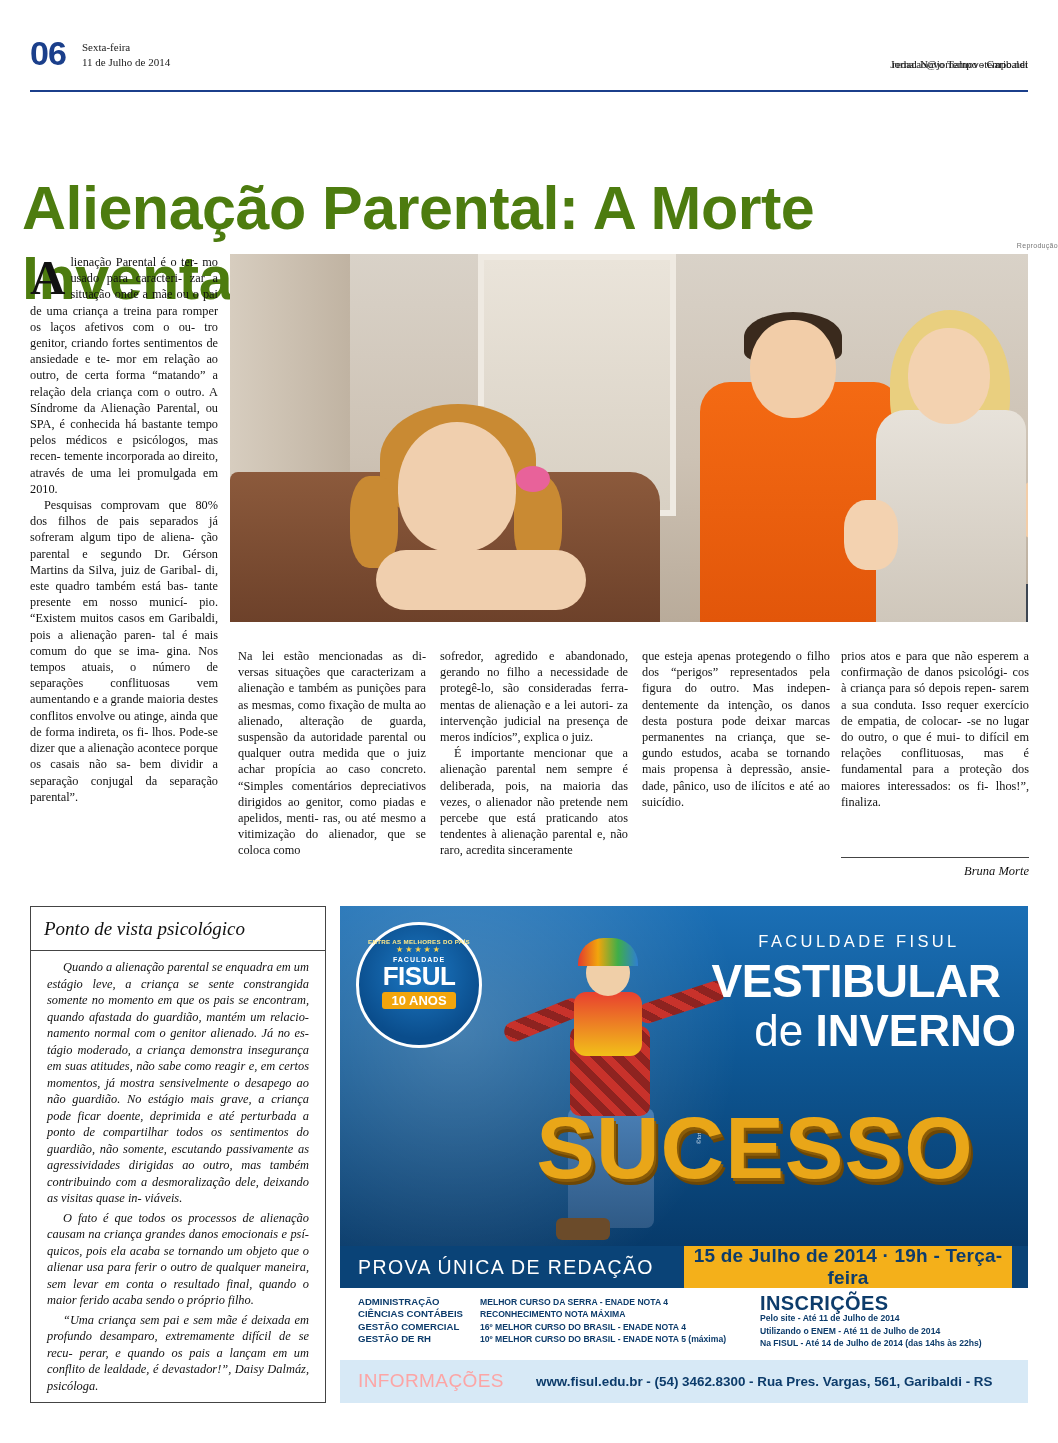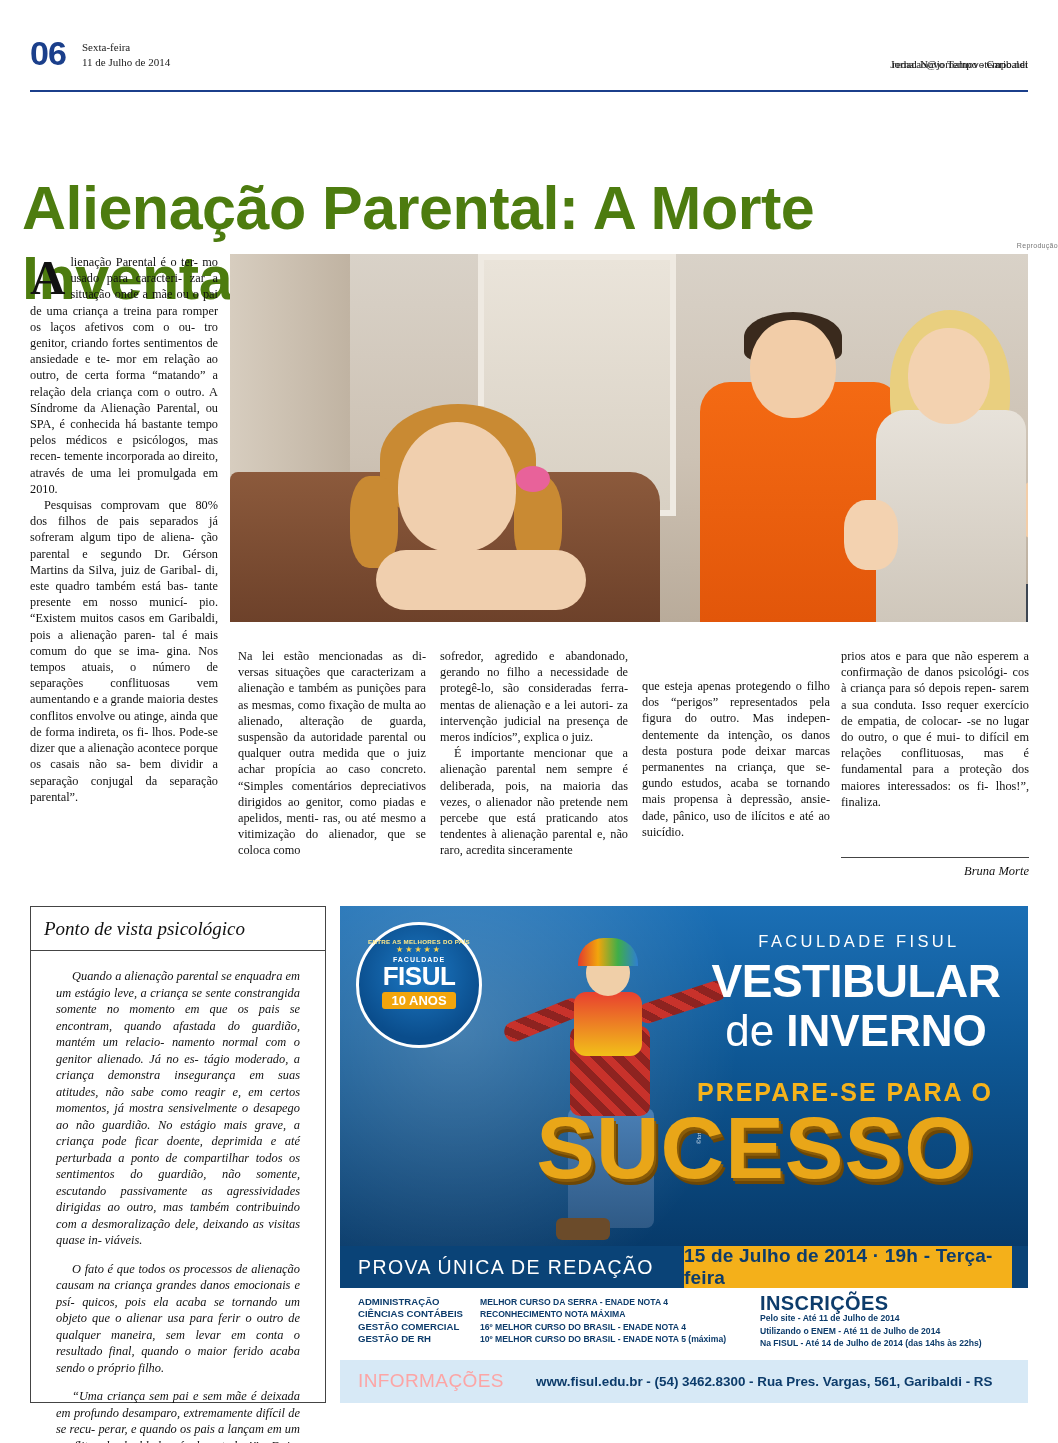--- a/index.html
+++ b/index.html
@@ -202,21 +202,21 @@
     line-height: 16.2px;
     text-align: justify;
     color: #111;
   }
   .col p { margin: 0 0 0 0; text-indent: 14px; }
   .col p.first { text-indent: 0; }
 
   #col1 { left: 30px;  top: 254px; width: 188px; }
   #col2 { left: 238px; top: 648px; width: 188px; }
   #col3 { left: 440px; top: 648px; width: 188px; }
-  #col4 { left: 642px; top: 678px; width: 188px; }
+  #col4 { left: 642px; top: 648px; width: 188px; }
   #col5 { left: 841px; top: 648px; width: 188px; }
 
   .dropcap {
     float: left;
     font-family: "Liberation Serif", serif;
     font-size: 49px;
     line-height: 40px;
     font-weight: bold;
     padding: 4px 5px 0 0;
   }
@@ -273,21 +273,21 @@
     left: 44px;
     top: 956px;
     width: 268px;
     font-family: "Liberation Serif", serif;
     font-style: italic;
     font-size: 12.4px;
     line-height: 16.5px;
     text-align: justify;
     color: #111;
   }
-  .sidebar-body p { margin: 12px; text-indent: 16px; }
+  .sidebar-body p { margin: 3px; text-indent: 16px; }
 
   
   .ad {
     position: absolute;
     left: 340px;
     top: 906px;
     width: 688px;
     height: 497px;
     background: #0d4e86;
     overflow: hidden;
@@ -356,21 +356,21 @@
   }
   .ad-vest {
     position: absolute; left: 356px; top: 50px; width: 320px;
     text-align: center;
     font-family: "Liberation Sans", sans-serif;
     font-weight: bold; font-size: 46px; letter-spacing: -0.5px; color: #fff;
     line-height: 50px;
   }
   .ad-inverno {
     position: absolute; left: 356px; top: 100px; width: 320px;
-    text-align: center;
+    text-align: right;
     font-family: "Liberation Sans", sans-serif;
     font-size: 44px; color: #fff; line-height: 50px;
   }
   .ad-inverno b { font-weight: bold; }
   .ad-prepare {
     position: absolute; left: 330px; top: 172px; width: 350px;
     text-align: center;
     font-family: "Liberation Sans", sans-serif;
     font-weight: bold; font-size: 25px; letter-spacing: 2px;
     color: #f6b31c;
@@ -396,21 +396,21 @@
     background: #0a4377;
   }
   .ad-prova {
     position: absolute; left: 18px; top: 350px;
     font-family: "Liberation Sans", sans-serif;
     font-size: 19.5px; letter-spacing: 1.4px; color: #fff;
   }
   .ad-datebox {
     position: absolute; left: 344px; top: 340px; width: 328px; height: 42px;
     background: #f4b01a;
-    display: flex; align-items: center; justify-content: center;
+    display: flex; align-items: center; justify-content: center; text-align: center;
   }
   .ad-date {
     font-family: "Liberation Sans", sans-serif;
     font-weight: bold; font-size: 19px; color: #0d3c6b; letter-spacing: 0.2px;
   }
   .ad-white {
     position: absolute; left: 0; top: 382px; width: 688px; height: 72px;
     background: #ffffff;
   }
   .ad-courses-left {
@@ -548,21 +548,20 @@
       <div class="p-hat"></div>
     </div>
 
     <div class="ad-photocredit">©fotolia</div>
 
     <div class="ad-faculdade">FACULDADE FISUL</div>
     <div class="ad-vest">VESTIBULAR</div>
     <div class="ad-inverno">
       <span>de </span><b>INVERNO</b>
     </div>
-    <div class="ad-prepare">PREPARE-SE  PARA  O</div>
     <div class="ad-sucesso">SUCESSO</div>
 
     <div class="ad-band"></div>
     <div class="ad-prova">PROVA ÚNICA DE REDAÇÃO</div>
     <div class="ad-datebox">
       <span class="ad-date">15 de Julho de 2014 · 19h - Terça-feira</span>
     </div>
 
     <div class="ad-white"></div>
     <div class="ad-courses-left">

